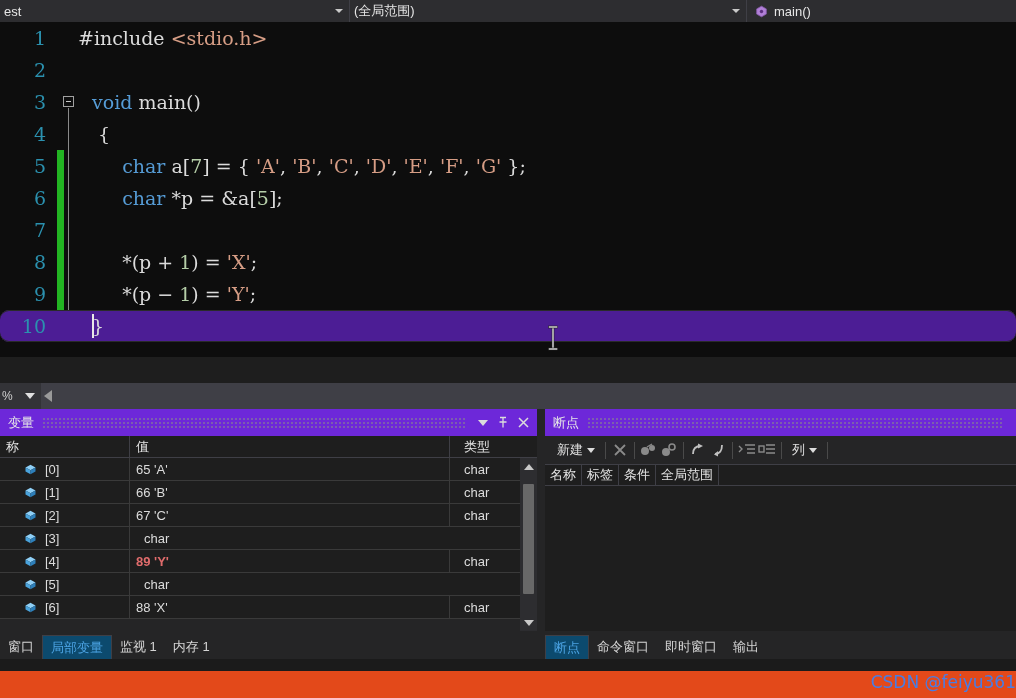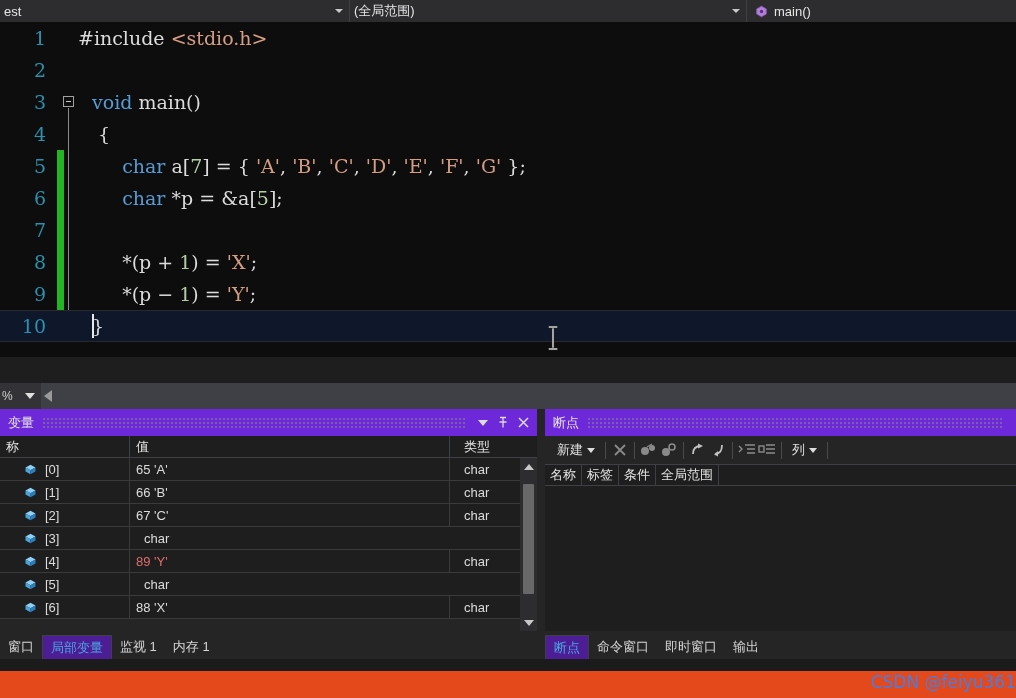--- a/index.html
+++ b/index.html
@@ -51,22 +51,23 @@
   .ln {
     width: 56px; text-align: right; padding-right: 10px;
     color: #2b91af; flex: 0 0 56px; font-family: "DejaVu Serif", serif;
     font-size: 19px;
   }
   .gutter-mark {
     width: 22px; flex: 0 0 22px; position: relative; height: 32px;
   }
   .code-text { flex: 1 1 auto; color: #d4d4d4; }
   .line.current {
-    background: #0f172a;
+    background: #4c1d95;
     box-shadow: inset 0 1px 0 #2a2a2a, inset 0 -1px 0 #2a2a2a;
+    border-radius: 9px;
   }
   .kw      { color: #569cd6; }
   .str     { color: #d69d85; }
   .inc     { color: #d69d85; }
   .num     { color: #b5cea8; }
   .plain   { color: #dcdcdc; }
   .punct   { color: #dcdcdc; }
 
   
   .changebar {
@@ -167,21 +168,21 @@
   }
   .vcell {
     display: flex; align-items: center; height: 23px;
     border-right: 1px solid #3a3a3a; padding-left: 6px; overflow: hidden;
   }
   .vcell.col-type { border-right: none; }
   .var-icon {
     display: inline-block; width: 13px; height: 13px; margin-right: 8px;
     margin-left: 18px; flex: 0 0 auto;
   }
-  .val-changed { color: #e06c6c; }
+  .val-changed { color: #e06c6c; font-weight: bold; }
 
   .vscroll {
     position: absolute; right: 0; top: 0; width: 17px; height: 173px;
     background: #2d2d30;
   }
   .vscroll .sb-arrow-up, .vscroll .sb-arrow-dn {
     position: absolute; left: 0; width: 17px; height: 17px;
     display: flex; align-items: center; justify-content: center;
   }
   .vscroll .sb-arrow-up { top: 0; }
@@ -231,21 +232,21 @@
   }
   .tabs-right {
     position: absolute; left: 545px; top: 633px; width: 471px; height: 26px;
     background: #252526; display: flex; align-items: flex-end;
   }
   .tab {
     height: 24px; display: flex; align-items: center; padding: 0 8px;
     color: #d4d4d4; font-size: 13px; text-align: center;
   }
   .tab.active {
-    background: #4c1d95; color: #4ba3e3;
+    background: #0c4a6e; color: #4ba3e3;
     border: 1px solid #3f3f46; border-bottom: none;
   }
 
   
   .dark-gap {
     position: absolute; left: 0; top: 659px; width: 1016px; height: 12px;
     background: #1b1b1b;
   }
   .watermark-bar {
     position: absolute; left: 0; top: 671px; width: 1016px; height: 27px;

